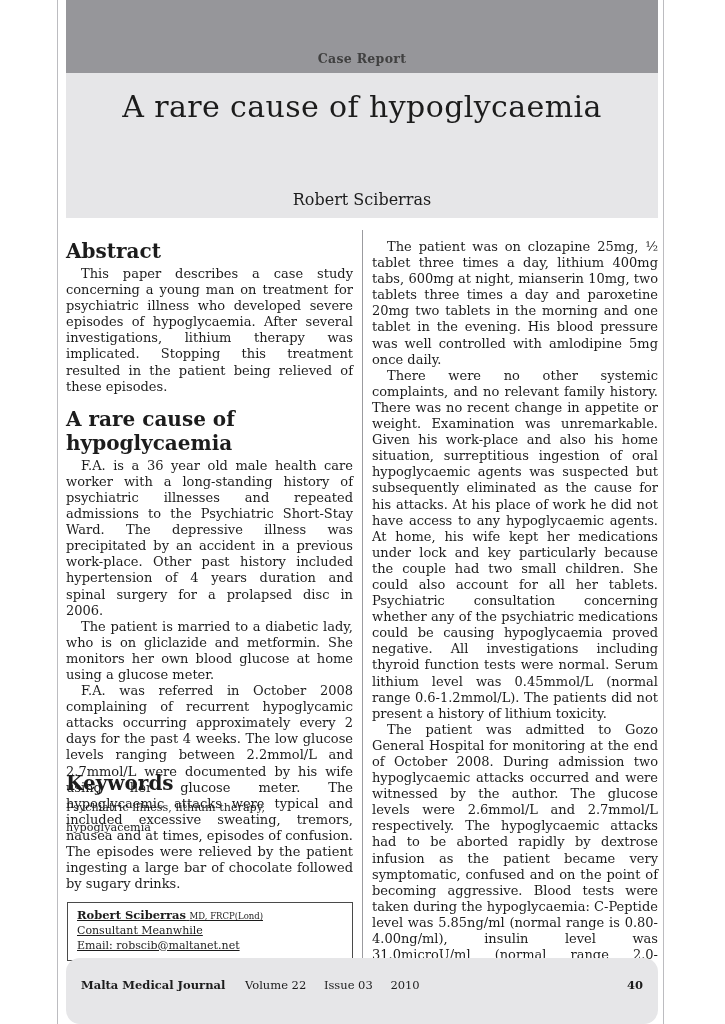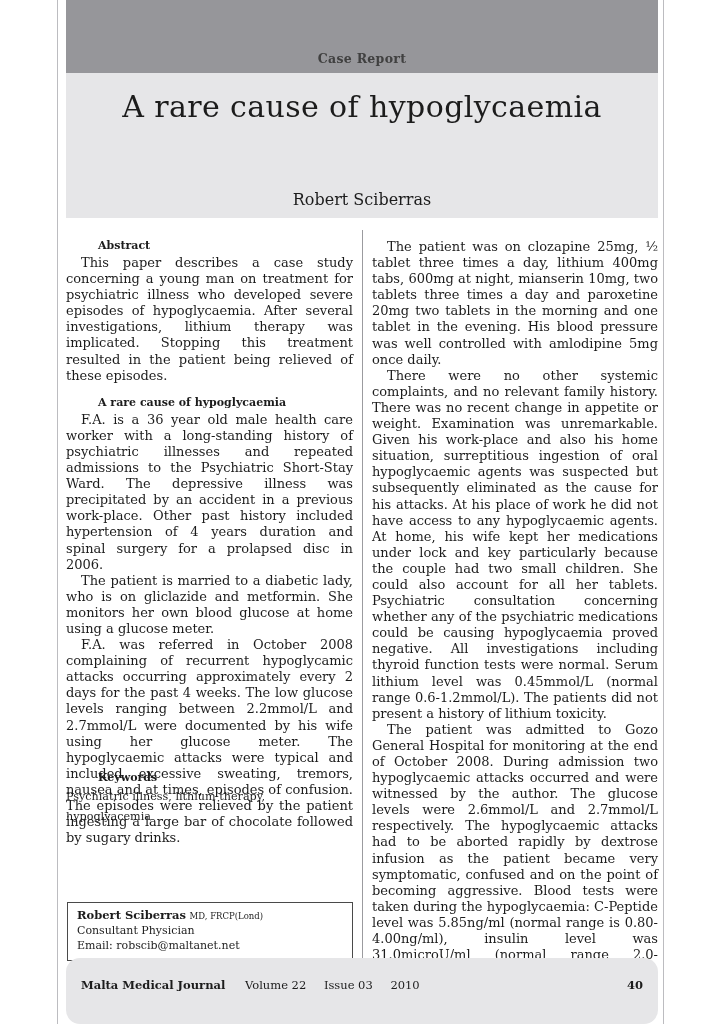--- a/index.html
+++ b/index.html
@@ -34,38 +34,38 @@
   .article-author {
     position:absolute; bottom:9px; width:100%;
     text-align:center; font-size:16px;
   }
 
   .columns { position:absolute; left:66px; top:239px; width:592px; height:719px; }
   .col-divider { position:absolute; left:296px; top:-9px; height:728px; width:1px; background:#9b9b9f; }
   .col-left  { position:absolute; left:0;   top:0; width:287px; height:719px; }
   .col-right { position:absolute; left:306px; top:0; width:286px; }
 
-  .section-heading { font-size:11px; font-weight:bold; margin-bottom:3px;margin-left:32px; }
+  .section-heading { font-size:20px; font-weight:bold; margin-bottom:3px; }
   .case-section { margin-top:12px; }
   .para {
     font-size:13px; line-height:16.1px;
     text-align:justify; text-indent:15px;
   }
 
   .keywords { position:absolute; left:0; top:532px; width:287px; }
   .keywords-text { font-size:11.2px; line-height:20px; }
 
   .author-box {
     position:absolute; left:1px; top:663px; width:286px;
     border:1px solid #4a4a4a; background:#ffffff;
     padding:5px 9px 7px 9px;
   }
   .author-name { font-weight:bold; font-size:11.5px; }
   .author-credentials { font-size:8.5px; }
-  .author-line { font-size:11px; line-height:14.8px; }
+  .author-line { font-size:11px; line-height:14.8px;text-decoration:underline; }
 
   .footer-bar {
     position:absolute; left:66px; top:958px; width:592px; height:66px;
     background:#e6e6e8;
     border-radius:14px;
   }
   .footer-inner {
     display:flex; justify-content:space-between; align-items:baseline;
     padding:20px 15px 0 15px; font-size:11.5px;
   }
@@ -112,21 +112,21 @@
     <div class="keywords">
       <div class="section-heading">Keywords</div>
       <div class="keywords-text">Psychiatric illness, lithium therapy, hypoglyacemia</div>
     </div>
 
     <div class="author-box">
       <div class="author-line">
         <span class="author-name">Robert Sciberras</span>
         <span class="author-credentials">MD, FRCP(Lond)</span>
       </div>
-      <div class="author-line">Consultant Physician</div>
+      <div class="author-line">Consultant Meanwhile</div>
       <div class="author-line">Email: robscib@maltanet.net</div>
     </div>
   </div>
 
   <div class="col-right">
     <div>
         <p class="para">The patient was on clozapine 25mg, ½ tablet three times a day, lithium 400mg tabs, 600mg at night, mianserin 10mg, two tablets three times a day and paroxetine 20mg two tablets in the morning and one tablet in the evening. His blood pressure was well controlled with amlodipine 5mg once daily.</p>
         <p class="para">There were no other systemic complaints, and no relevant family history. There was no recent change in appetite or weight. Examination was unremarkable. Given his work-place and also his home situation, surreptitious ingestion of oral hypoglycaemic agents was suspected but subsequently eliminated as the cause for his attacks. At his place of work he did not have access to any hypoglycaemic agents. At home, his wife kept her medications under lock and key particularly because the couple had two small children. She could also account for all her tablets. Psychiatric consultation concerning whether any of the psychiatric medications could be causing hypoglycaemia proved negative. All investigations including thyroid function tests were normal. Serum lithium level was 0.45mmol/L (normal range 0.6-1.2mmol/L). The patients did not present a history of lithium toxicity.</p>
         <p class="para">The patient was admitted to Gozo General Hospital for monitoring at the end of October 2008. During admission two hypoglycaemic attacks occurred and were witnessed by the author. The glucose levels were 2.6mmol/L and 2.7mmol/L respectively. The hypoglycaemic attacks had to be aborted rapidly by dextrose infusion as the patient became very symptomatic, confused and on the point of becoming aggressive. Blood tests were taken during the hypoglycaemia: C-Peptide level was 5.85ng/ml (normal range is 0.80-4.00ng/ml), insulin level was 31.0microU/ml (normal range 2.0-25.0microU/ml), and proinsulin level was 88pmol/L (normal range is 6.4-9.4pmol/L). These levels were inappropriately high for a patient with hypoglycaemia.</p>
         <p class="para">An insulinoma was suspected and an urgent computerised axial tomography of the abdomen was carried out, including 1.5mm slices at the pancreatic level. This was reported as normal.</p>

